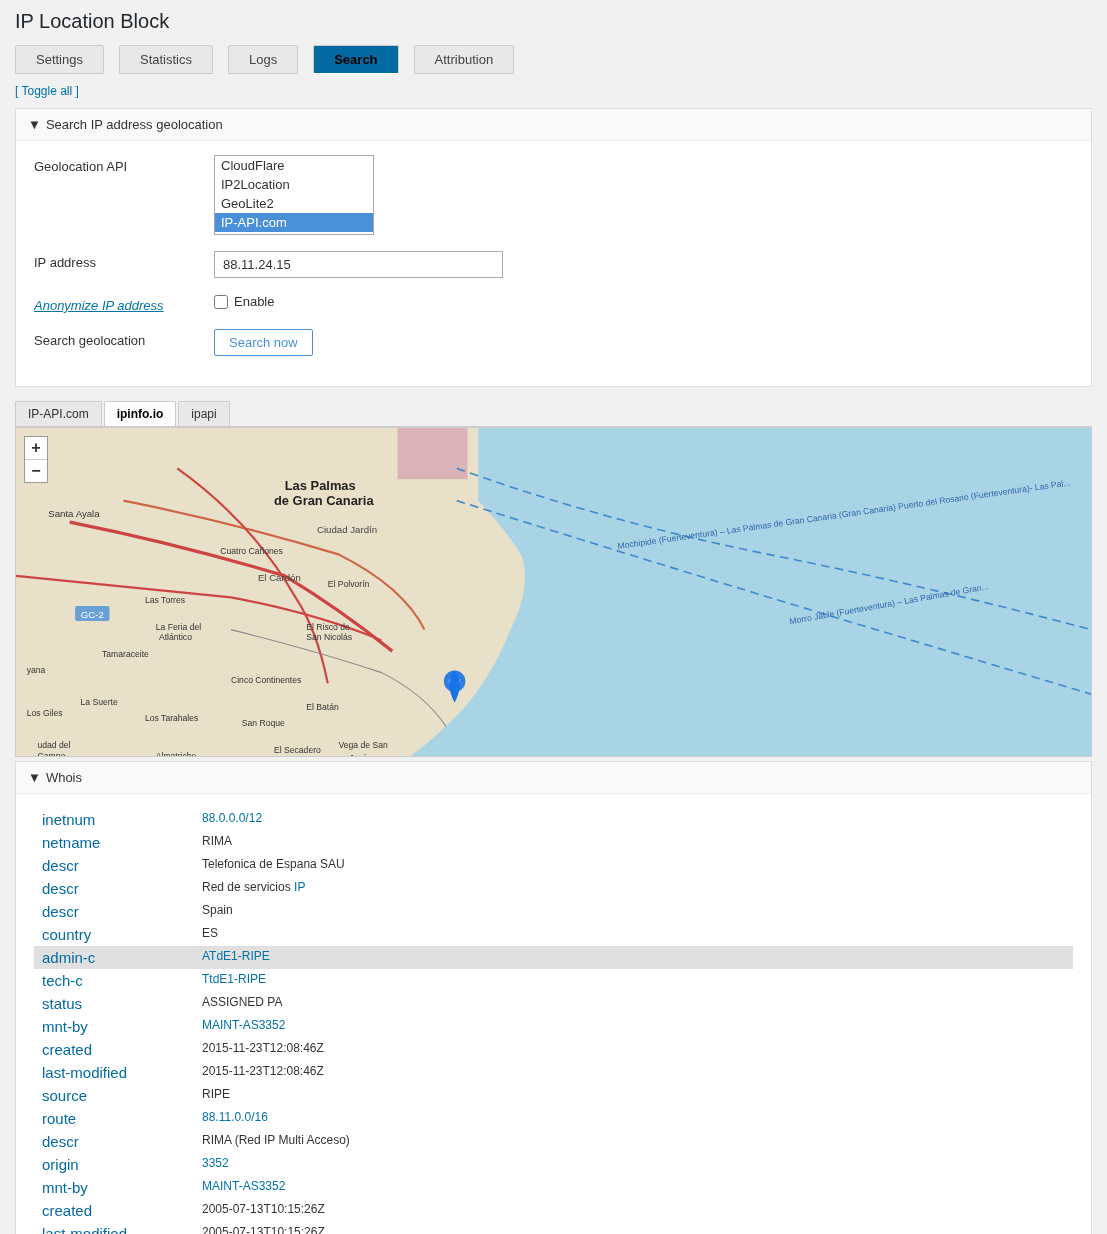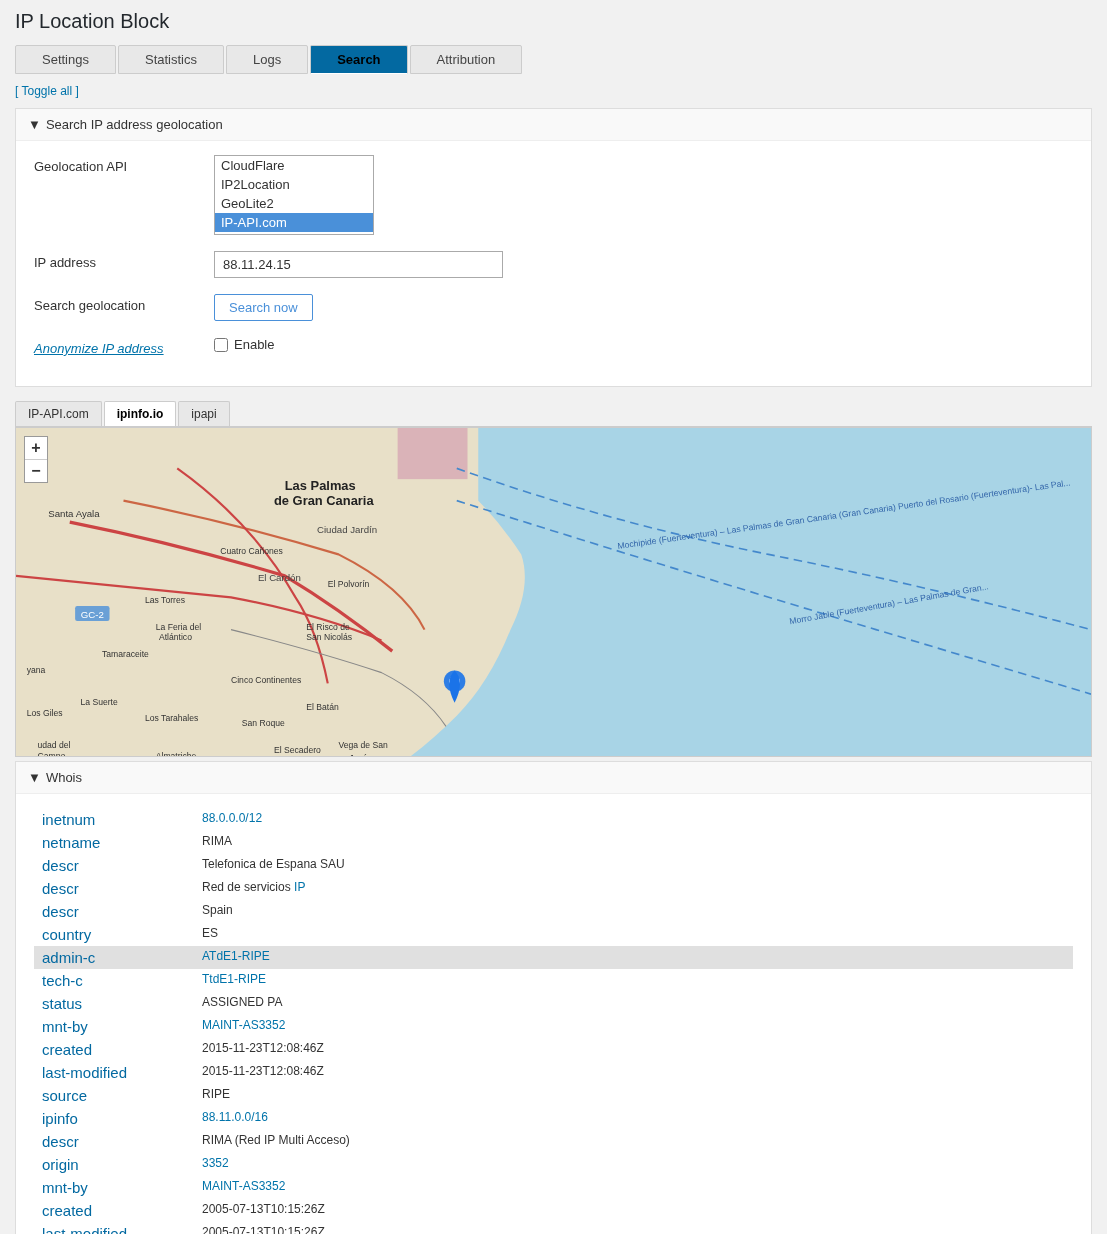--- a/index.html
+++ b/index.html
@@ -14,27 +14,27 @@
       margin-bottom: 12px;
     }
 
     
     .tabs-bar {
       display: flex;
       gap: 0;
       margin-bottom: 10px;
     }
     .tab-item {
-      padding: 6px 26px;
+      padding: 6px 20px;
       border: 1px solid #ccc;
       background: #e8e8e8;
       cursor: pointer;
       font-size: 13px;
       color: #444;
-      margin-right: 2px;
+      margin-right: 15px;
       border-radius: 2px 2px 0 0;
     }
     .tab-item.active {
       background: #0369a1;
       border-bottom-color: #fff;
       font-weight: bold;
       color: #000;
     }
 
     
@@ -243,35 +243,35 @@
       </div>
 
       <div class="form-row">
         <div class="form-label">IP address</div>
         <div class="form-control-wrap">
           <input type="text" value="88.11.24.15" style="">
         </div>
       </div>
 
       <div class="form-row">
-        <div class="form-label">Search geolocation</div>
-        <div class="form-control-wrap">
-          <button class="btn-search">Search now</button>
-        </div>
-      </div>
-
-      <div class="form-row">
         <div class="form-label">
           <a href="#" class="anonymize-link">Anonymize IP address</a>
         </div>
         <div class="form-control-wrap">
           <div class="checkbox-row">
             <input type="checkbox" style="">
             <span>Enable</span>
           </div>
+        </div>
+      </div>
+
+      <div class="form-row">
+        <div class="form-label">Search geolocation</div>
+        <div class="form-control-wrap">
+          <button class="btn-search">Search now</button>
         </div>
       </div>
     </div>
   </div>
 
   <div class="sub-tabs">
     <div class="sub-tab">IP-API.com</div>
     <div class="sub-tab active">ipinfo.io</div>
     <div class="sub-tab">ipapi</div>
   </div>
@@ -398,21 +398,21 @@
             </tr>
             <tr>
               <td>last-modified</td>
               <td>2015-11-23T12:08:46Z</td>
             </tr>
             <tr>
               <td>source</td>
               <td>RIPE</td>
             </tr>
             <tr>
-              <td>ipinfo</td>
+              <td>route</td>
               <td><a href="#" class="whois-link">88.11.0.0/16</a></td>
             </tr>
             <tr>
               <td>descr</td>
               <td>RIMA (Red IP Multi Acceso)</td>
             </tr>
             <tr>
               <td>origin</td>
               <td><a href="#" class="whois-link">3352</a></td>
             </tr>

